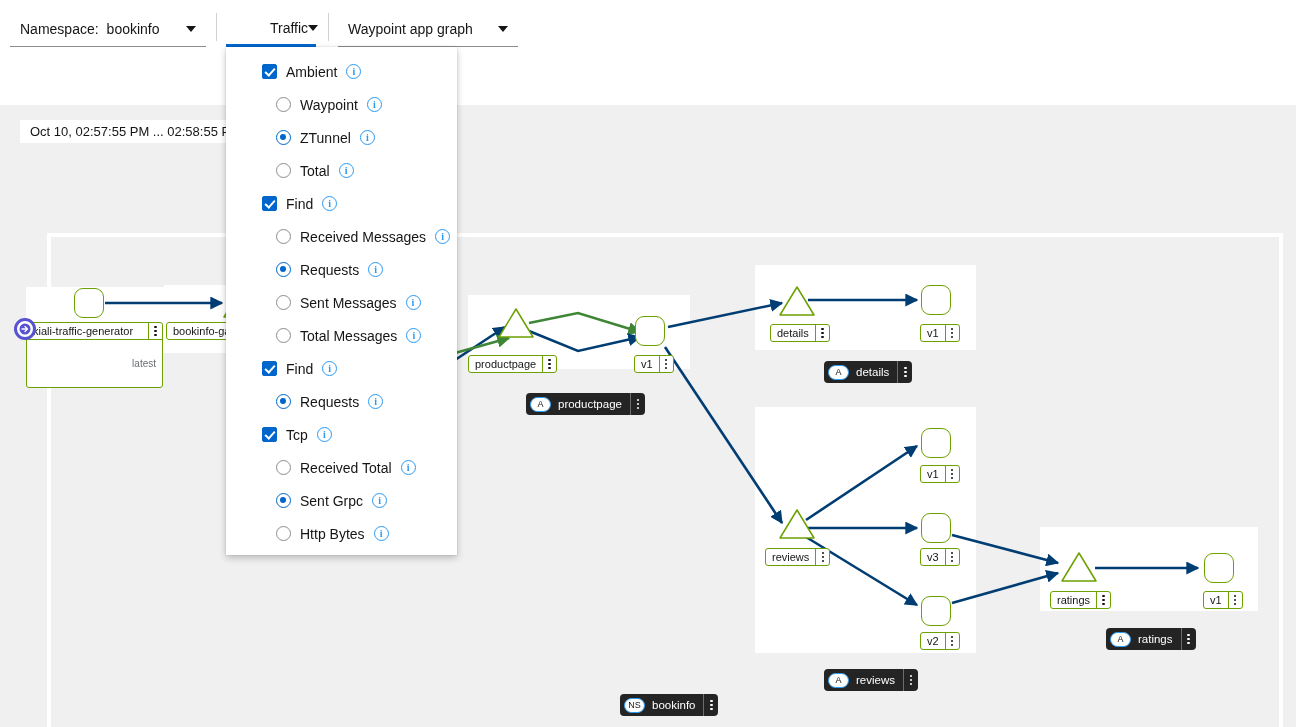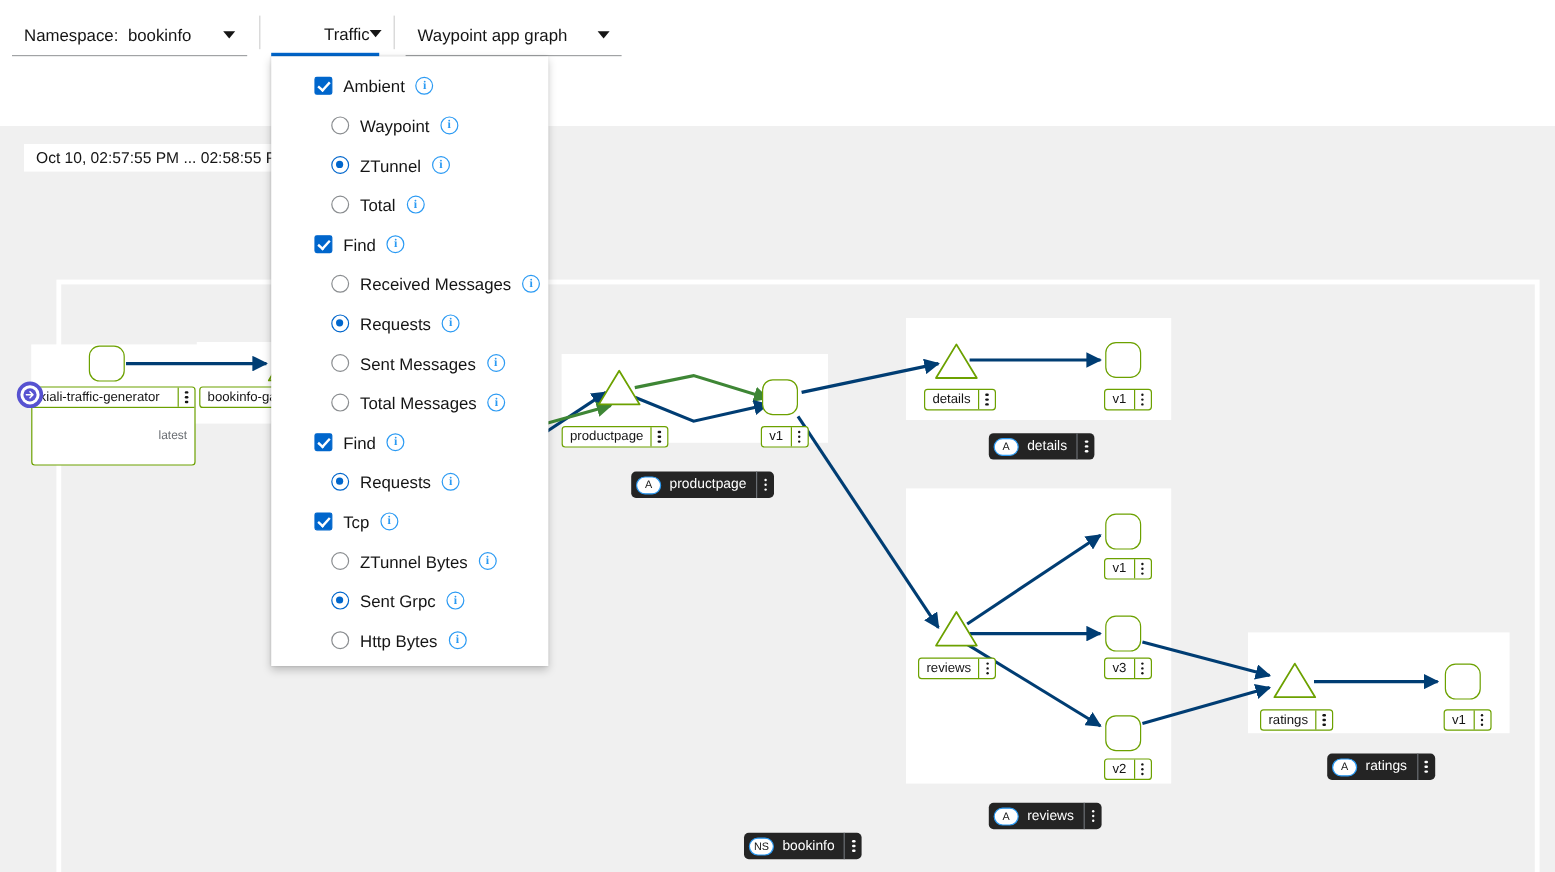--- a/index.html
+++ b/index.html
@@ -634,21 +634,21 @@
         <span class="mlabel">Requests</span>
         <span class="info-icon">i</span>
       </div>
       <div class="menu-item">
         <span class="cbox"></span>
         <span class="mlabel">Tcp</span>
         <span class="info-icon">i</span>
       </div>
       <div class="menu-item sub">
         <span class="radio"></span>
-        <span class="mlabel">ZTunnel Bytes</span>
+        <span class="mlabel">Received Total</span>
         <span class="info-icon">i</span>
       </div>
       <div class="menu-item sub">
         <span class="radio on"></span>
         <span class="mlabel">Sent Grpc</span>
         <span class="info-icon">i</span>
       </div>
       <div class="menu-item sub">
         <span class="radio"></span>
         <span class="mlabel">Http Bytes</span>

